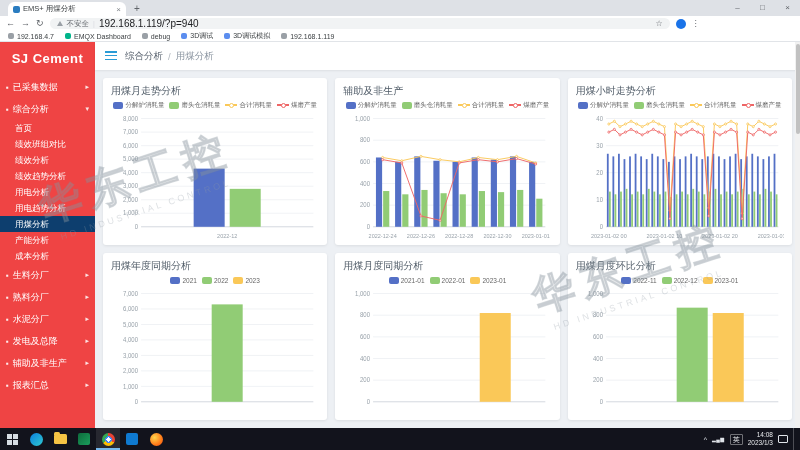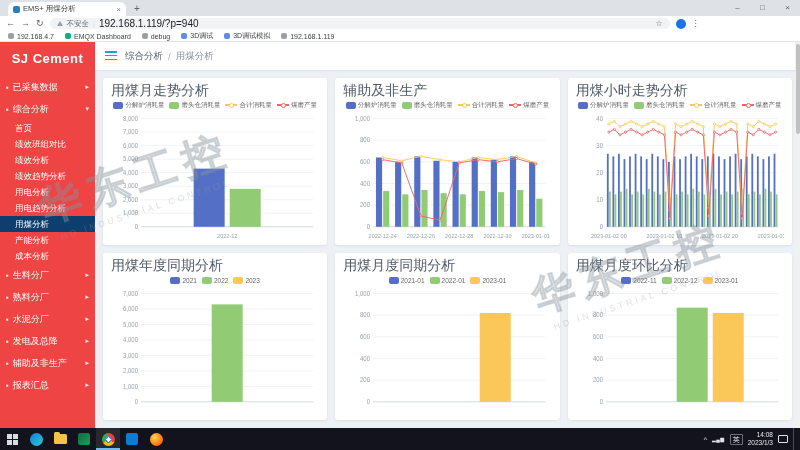--- a/index.html
+++ b/index.html
@@ -48,21 +48,21 @@
 .burger{width:12px;height:9.2px;background:repeating-linear-gradient(to bottom,#2a9bd6 0 1.6px,transparent 1.6px 3.8px);cursor:pointer}
 .crumb{font-size:9.5px;color:#5a6470;display:flex;gap:5px;align-items:center}
 .crumb .sep{color:#b0b6bd}
 .crumb .cur{color:#8a94a0}
 .top-right{margin-left:auto;display:flex;gap:6px;align-items:center}
 .ctrl{border:1px solid #dcdfe6;border-radius:3px;font-size:8px;color:#606266;padding:2px 6px;background:#fff;display:flex;gap:3px;align-items:center;white-space:nowrap}
 .caret{font-size:6px;color:#97a0ab}
 
 .grid{flex:1;display:grid;grid-template-columns:1fr 1fr 1fr;grid-template-rows:1fr 1fr;gap:8px;padding:8px;min-height:0}
 .card{background:#fff;border-radius:3px;box-shadow:0 1px 3px rgba(0,0,0,.08);padding:6px 8px 4px;display:flex;flex-direction:column;overflow:hidden;min-width:0}
-.card-title{font-size:14px;color:#4e5a66;font-weight:normal;line-height:13px}
+.card-title{font-size:10px;color:#4e5a66;font-weight:normal;line-height:13px}
 .legend{display:flex;gap:5px;justify-content:center;align-items:center;height:12px;margin:2px 0 1px;flex-wrap:nowrap}
 .lg-item{display:flex;align-items:center;gap:2px;font-size:6.5px;color:#666;cursor:pointer;white-space:nowrap}
 .sw-bar{width:10px;height:7px;border-radius:2px;display:inline-block}
 .sw-line{width:12px;height:2px;position:relative;display:inline-block}
 .sw-dot{position:absolute;left:4px;top:-1.5px;width:5px;height:5px;border:1.2px solid;border-radius:50%;background:#fff}
 svg.chart{width:100%;height:100%;flex:1;min-height:0}
 svg text{font-family:"Liberation Sans","DejaVu Sans",sans-serif}
 
 
 .wm{position:absolute;pointer-events:none;transform:rotate(-18deg);text-align:center;z-index:5}

